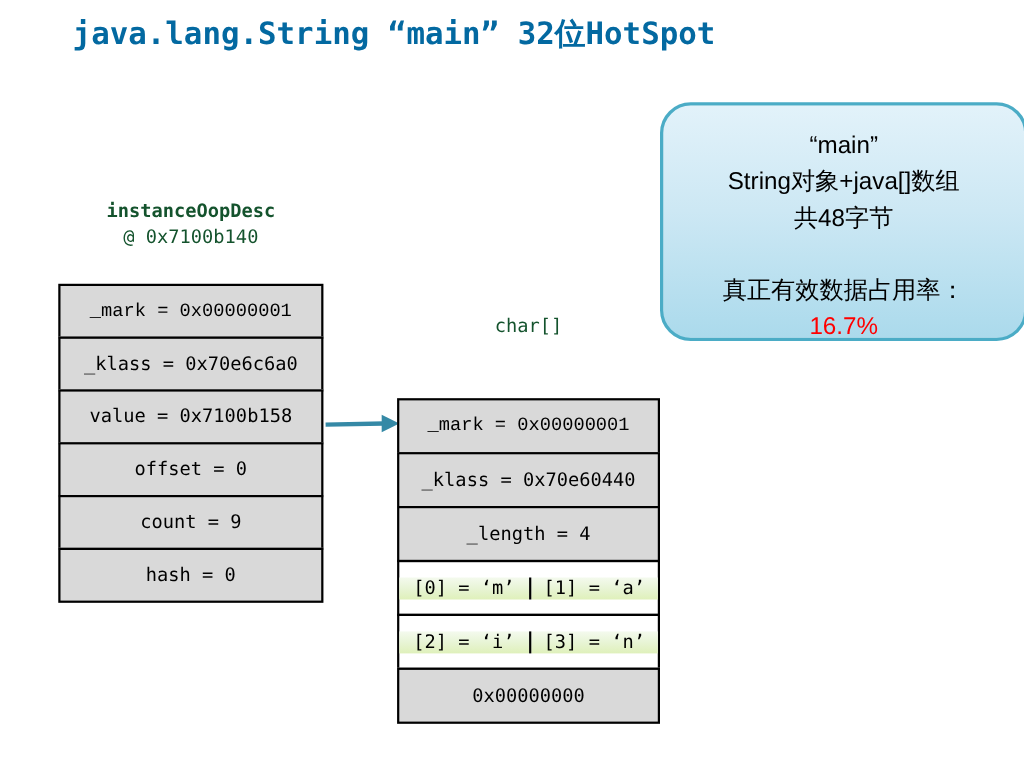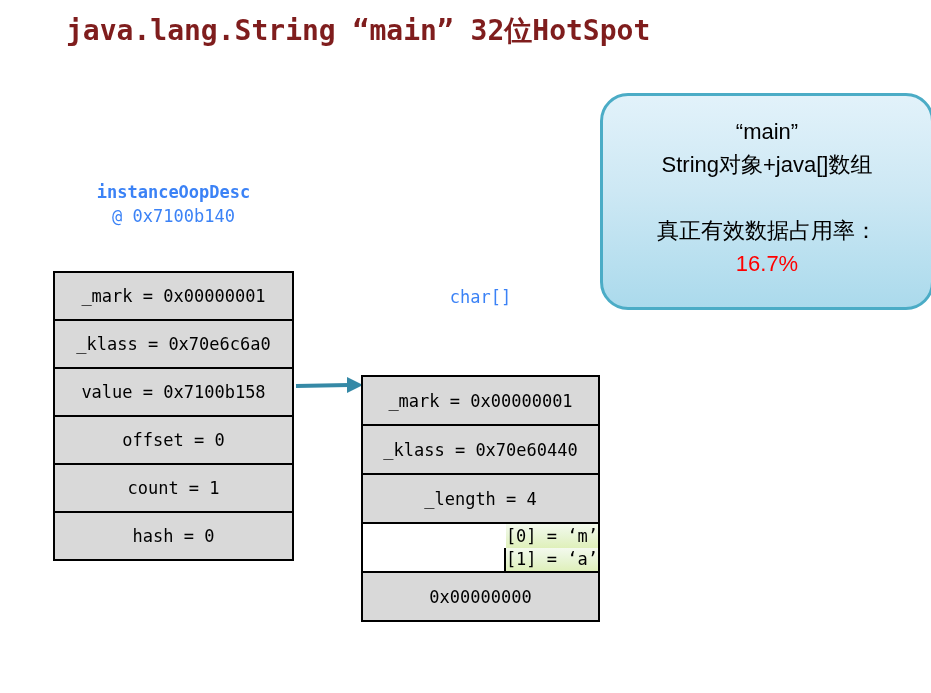--- a/index.html
+++ b/index.html
@@ -15,31 +15,31 @@
     overflow: hidden;
     font-family: "DejaVu Sans Mono", "Liberation Mono", monospace;
   }
   .title {
     position: absolute;
     left: 66px;
     top: 12px;
     margin: 0;
     font-size: 28px;
     font-weight: bold;
-    color: #7f1d1d;
+    color: #0369a1;
     font-family: "DejaVu Sans Mono", "Liberation Mono", monospace;
     white-space: nowrap;
     text-align: right;
   }
   .block-header {
     position: absolute;
     text-align: center;
     font-size: 17px;
     line-height: 24px;
-    color: #3b82f6;
+    color: #14532d;
   }
   .block-header .bh-bold { font-weight: bold; }
   .left-header  { left: 53px;  top: 180px; width: 241px; }
   .right-header { left: 361px; top: 285px; width: 239px; }
 
   .mem-table { position: absolute; }
   .left-table  { left: 53px;  top: 258px; width: 241px; }
   .right-table { left: 361px; top: 362px; width: 239px; }
 
   .mem-row {
@@ -47,29 +47,28 @@
     border: 2px solid #000000;
     background: #d9d9d9;
     margin-top: -2px;
     display: flex;
     align-items: center;
     justify-content: center;
     font-size: 17px;
     color: #000000;
     white-space: nowrap;
   }
-  .mem-row:first-child { margin-top: 13px; }
+  .mem-row:first-child { margin-top: 0; font-family: Liberation Mono, monospace; }
   .left-table  .mem-row { height: 50px; }
   .right-table .mem-row { height: 51px; }
 
   .char-row {
     padding: 0;
     background: none;
-    align-items: flex-end;
-    flex-direction: column;
+    align-items: center;
   }
   .char-cell {
     box-sizing: border-box;
     flex: 1 1 50%;
     display: flex;
     align-items: center;
     justify-content: center;
     background: linear-gradient(180deg, #f4faee 0%, #e9f5d8 45%, #dff0ba 100%);
     white-space: nowrap;
   }
@@ -116,45 +115,50 @@
   <div class="block-header left-header">
     <div class="bh-bold">instanceOopDesc</div>
     <div>@ 0x7100b140</div>
   </div>
 
   <div class="mem-table left-table">
     <div class="mem-row">_mark = 0x00000001</div>
     <div class="mem-row">_klass = 0x70e6c6a0</div>
     <div class="mem-row">value = 0x7100b158</div>
     <div class="mem-row">offset = 0</div>
-    <div class="mem-row">count = 1</div>
+    <div class="mem-row">count = 9</div>
     <div class="mem-row">hash = 0</div>
   </div>
 
   <svg class="arrow-svg" viewBox="0 0 72 30">
     <line x1="3" y1="16" x2="56" y2="15" stroke="#3589a6" stroke-width="4"></line>
     <polygon points="54,7 70,15 54,23" fill="#3589a6"></polygon>
   </svg>
 
   <div class="block-header right-header">
     <div>char[]</div>
   </div>
 
   <div class="mem-table right-table">
     <div class="mem-row">_mark = 0x00000001</div>
     <div class="mem-row">_klass = 0x70e60440</div>
     <div class="mem-row">_length = 4</div>
     <div class="mem-row char-row">
       <div class="char-cell">[0] = ‘m’</div>
       <div class="char-cell">[1] = ‘a’</div>
     </div>
+    <div class="mem-row char-row">
+      <div class="char-cell">[2] = ‘i’</div>
+      <div class="char-cell">[3] = ‘n’</div>
+    </div>
     <div class="mem-row">0x00000000</div>
   </div>
 
   <div class="callout">
     <div class="co-line">“main”</div>
     <div class="co-line">String对象+java[]数组</div>
+    <div class="co-line">共48字节</div>
     <div class="co-blank"></div>
     <div class="co-line">真正有效数据占用率：</div>
     <div class="co-line co-red">16.7%</div>
   </div>
 
 </div>
 
 </body></html>

